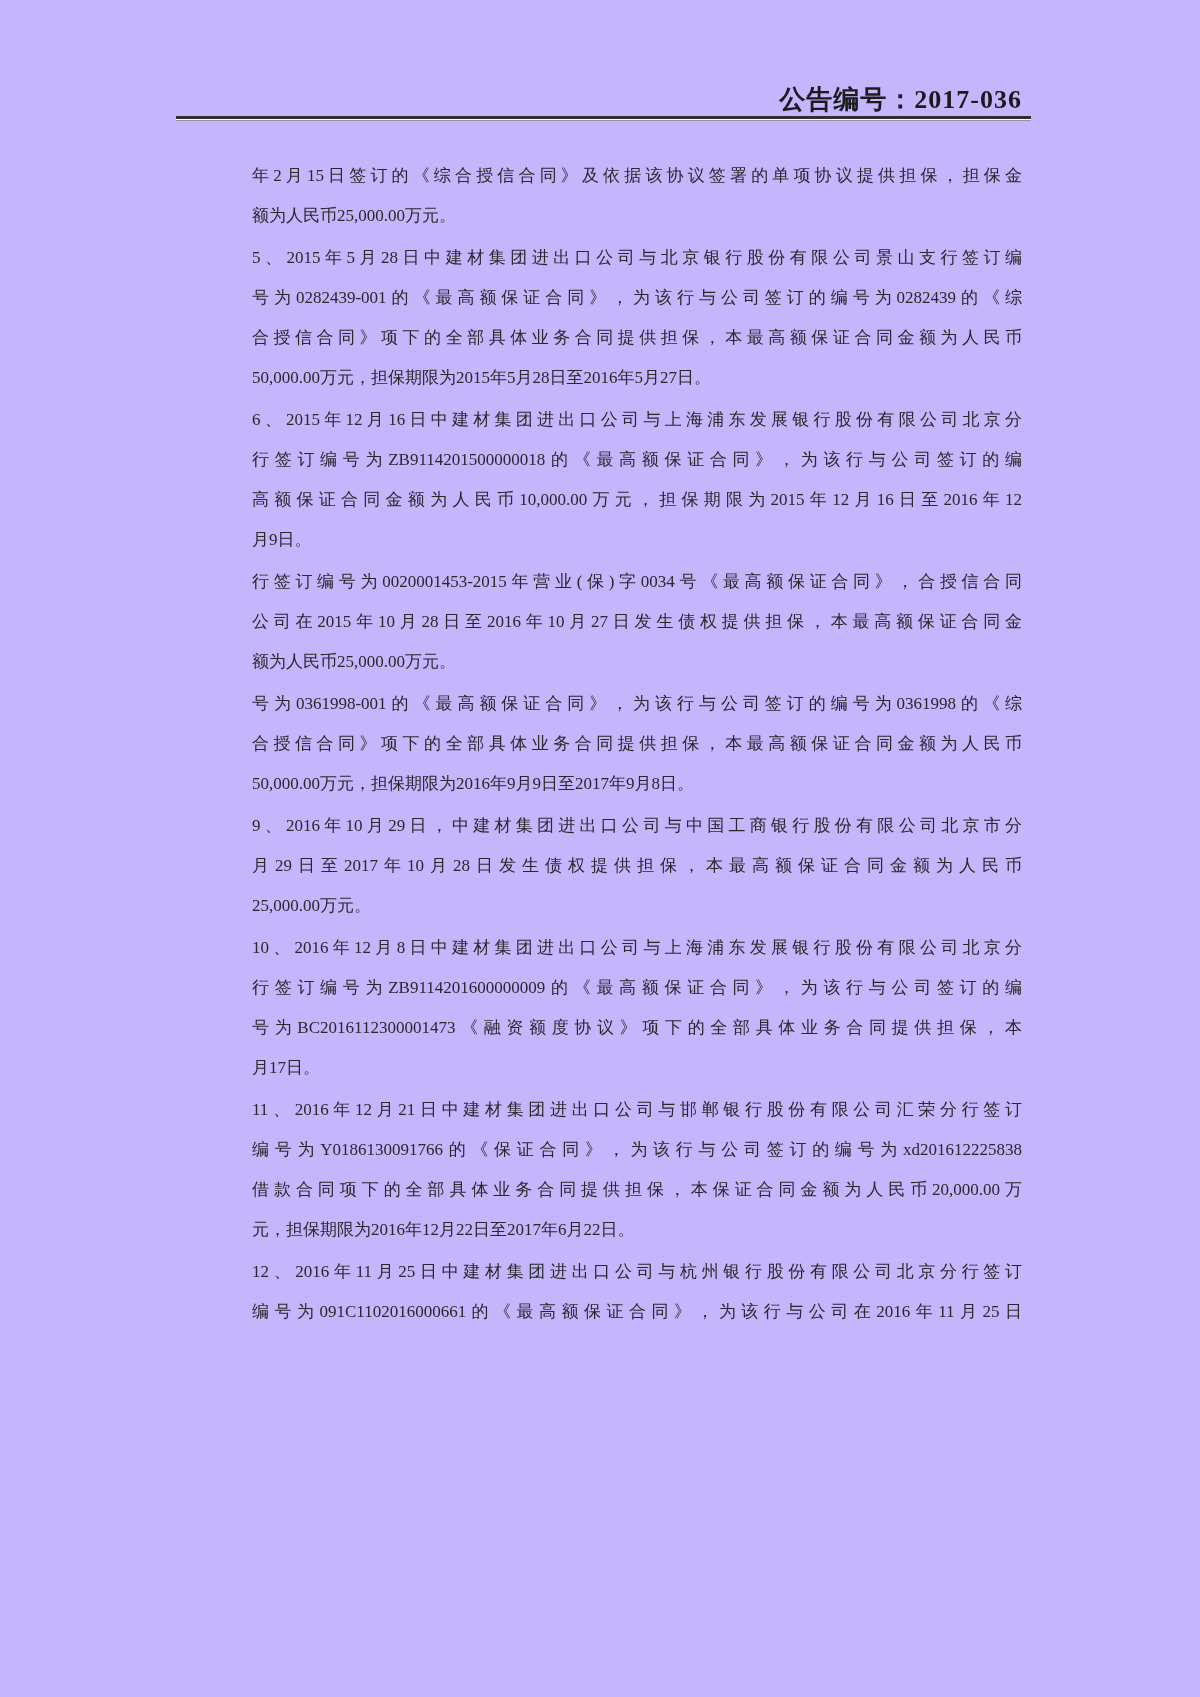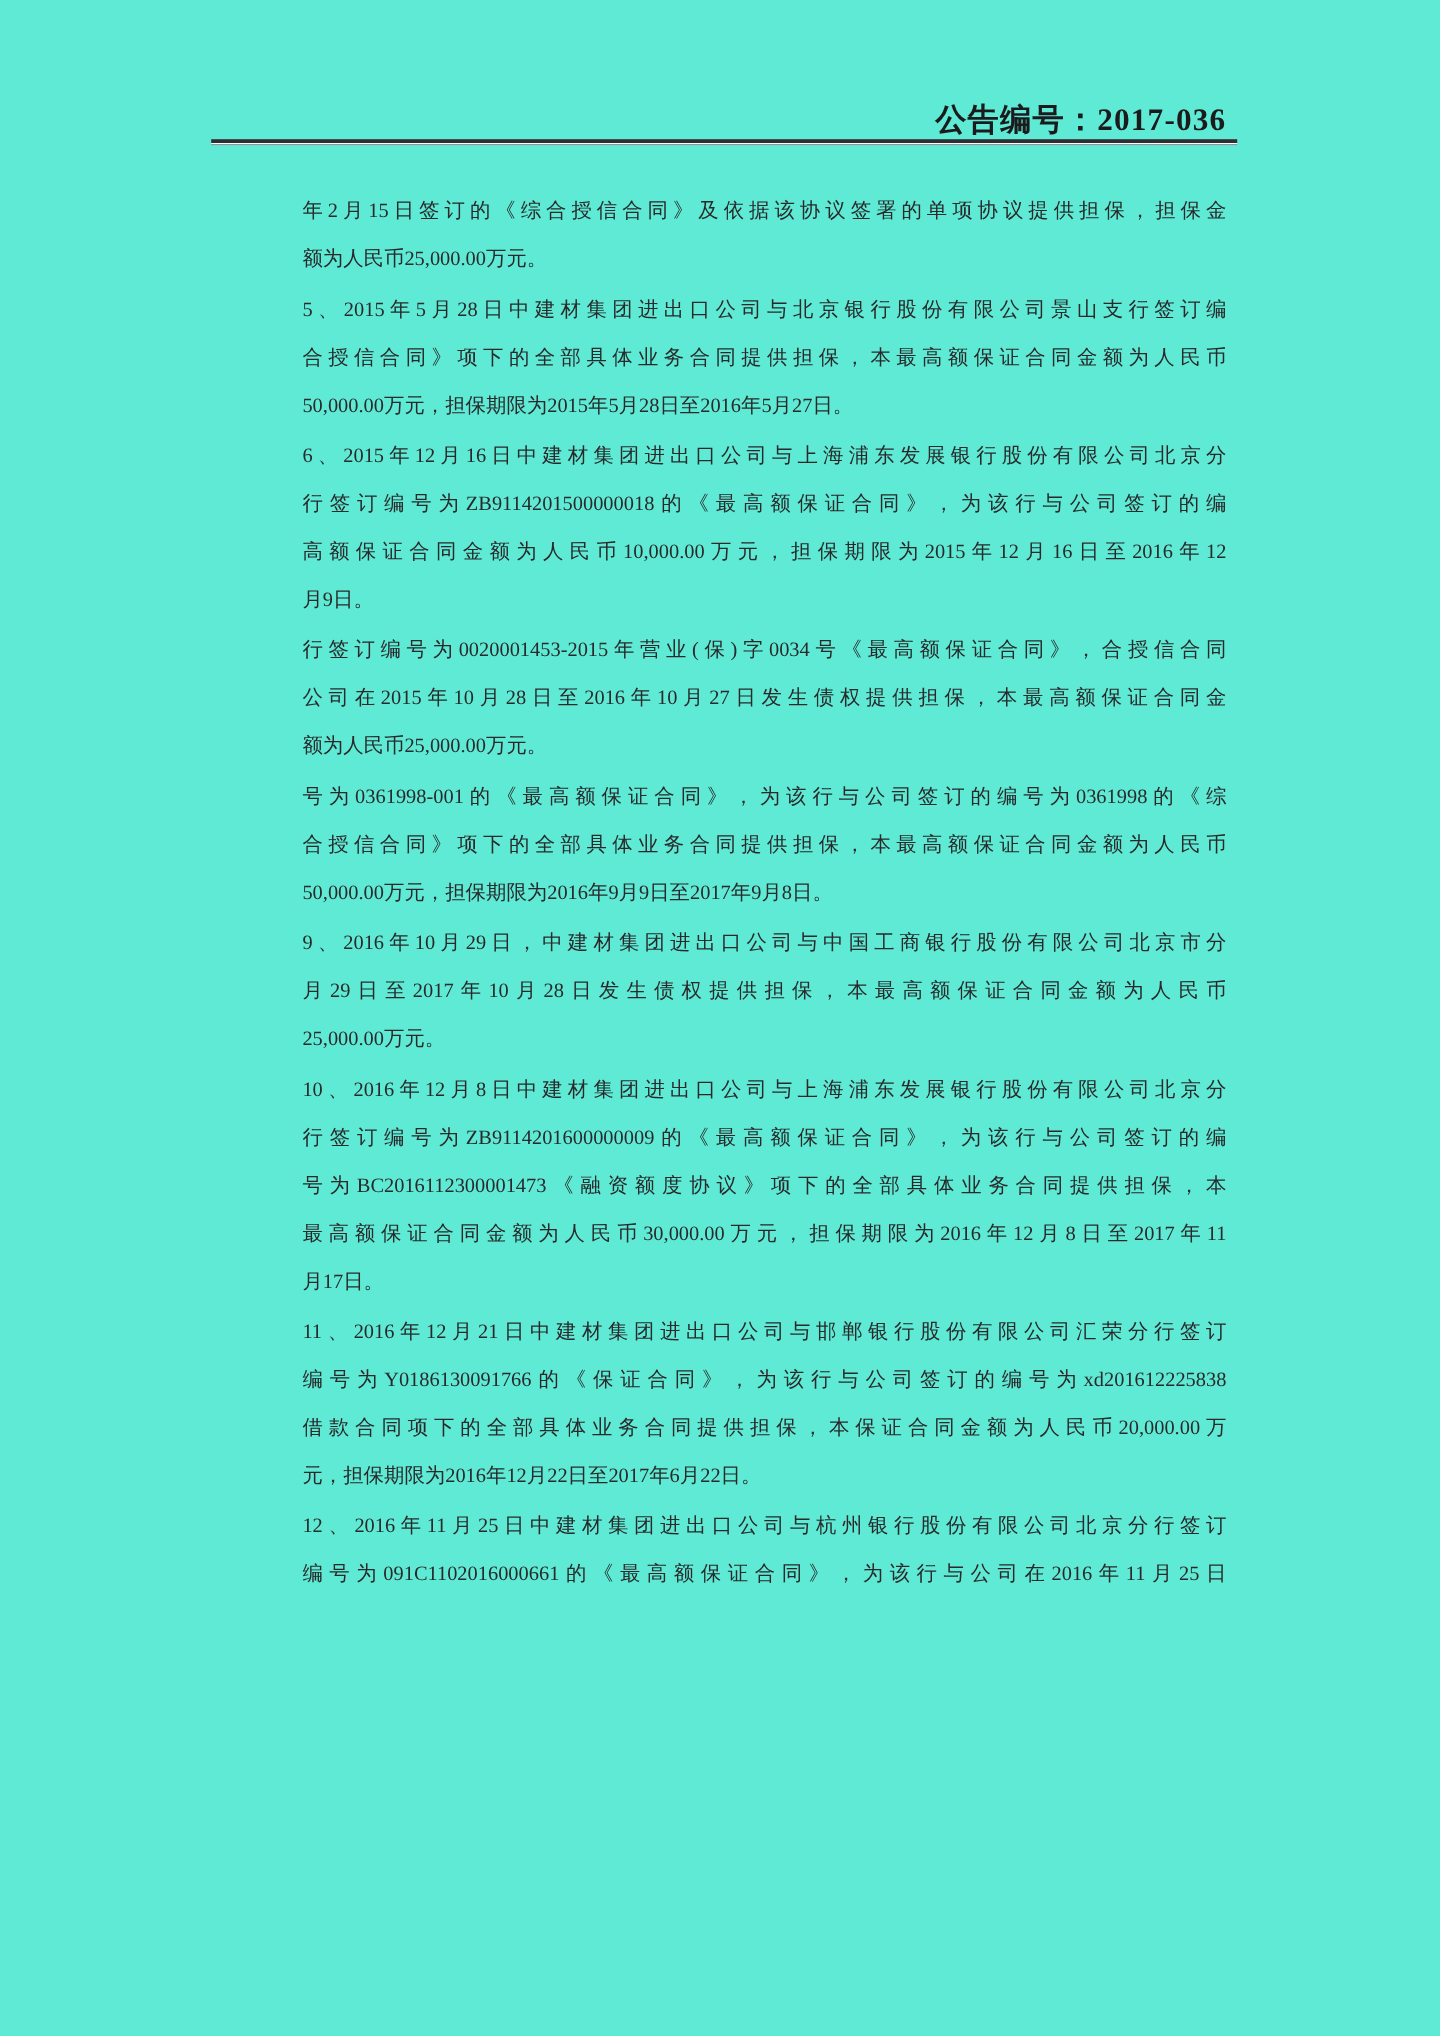--- a/index.html
+++ b/index.html
@@ -4,21 +4,21 @@
 <style>
   html, body {
     margin: 0;
     padding: 0;
     background: #ffffff;
   }
   .page {
     position: relative;
     width: 1200px;
     height: 1697px;
-    background: #5eead4;
+    background: #c4b5fd;
     overflow: hidden;
     font-family: "Liberation Serif", "DejaVu Serif", serif;
     color: #262626;
   }
   .doc-number {
     position: absolute;
     top: 82px;
     right: 178px;
     font-size: 26px;
     font-weight: bold;
@@ -64,20 +64,21 @@
 <div class="page">
   <div class="doc-number">公告编号：2017-036</div>
   <div class="header-rule"></div>
   <div class="doc-body">
       <div class="para">
         <div class="line">年2月15日签订的《综合授信合同》及依据该协议签署的单项协议提供担保，担保金</div>
         <div class="line end">额为人民币25,000.00万元。</div>
       </div>
       <div class="para">
         <div class="line">5、2015年5月28日中建材集团进出口公司与北京银行股份有限公司景山支行签订编</div>
+        <div class="line">号为0282439-001的《最高额保证合同》，为该行与公司签订的编号为0282439的《综</div>
         <div class="line">合授信合同》项下的全部具体业务合同提供担保，本最高额保证合同金额为人民币</div>
         <div class="line end">50,000.00万元，担保期限为2015年5月28日至2016年5月27日。</div>
       </div>
       <div class="para">
         <div class="line">6、2015年12月16日中建材集团进出口公司与上海浦东发展银行股份有限公司北京分</div>
         <div class="line">行签订编号为ZB9114201500000018的《最高额保证合同》，为该行与公司签订的编</div>
         <div class="line">高额保证合同金额为人民币10,000.00万元，担保期限为2015年12月16日至2016年12</div>
         <div class="line end">月9日。</div>
       </div>
       <div class="para">
@@ -92,21 +93,20 @@
       </div>
       <div class="para">
         <div class="line">9、2016年10月29日，中建材集团进出口公司与中国工商银行股份有限公司北京市分</div>
         <div class="line">月29日至2017年10月28日发生债权提供担保，本最高额保证合同金额为人民币</div>
         <div class="line end">25,000.00万元。</div>
       </div>
       <div class="para">
         <div class="line">10、2016年12月8日中建材集团进出口公司与上海浦东发展银行股份有限公司北京分</div>
         <div class="line">行签订编号为ZB9114201600000009的《最高额保证合同》，为该行与公司签订的编</div>
         <div class="line">号为BC2016112300001473《融资额度协议》项下的全部具体业务合同提供担保，本</div>
-        <div class="line">最高额保证合同金额为人民币30,000.00万元，担保期限为2016年12月8日至2017年11</div>
         <div class="line end">月17日。</div>
       </div>
       <div class="para">
         <div class="line">11、2016年12月21日中建材集团进出口公司与邯郸银行股份有限公司汇荣分行签订</div>
         <div class="line">编号为Y0186130091766的《保证合同》，为该行与公司签订的编号为xd201612225838</div>
         <div class="line">借款合同项下的全部具体业务合同提供担保，本保证合同金额为人民币20,000.00万</div>
         <div class="line end">元，担保期限为2016年12月22日至2017年6月22日。</div>
       </div>
       <div class="para">
         <div class="line">12、2016年11月25日中建材集团进出口公司与杭州银行股份有限公司北京分行签订</div>

